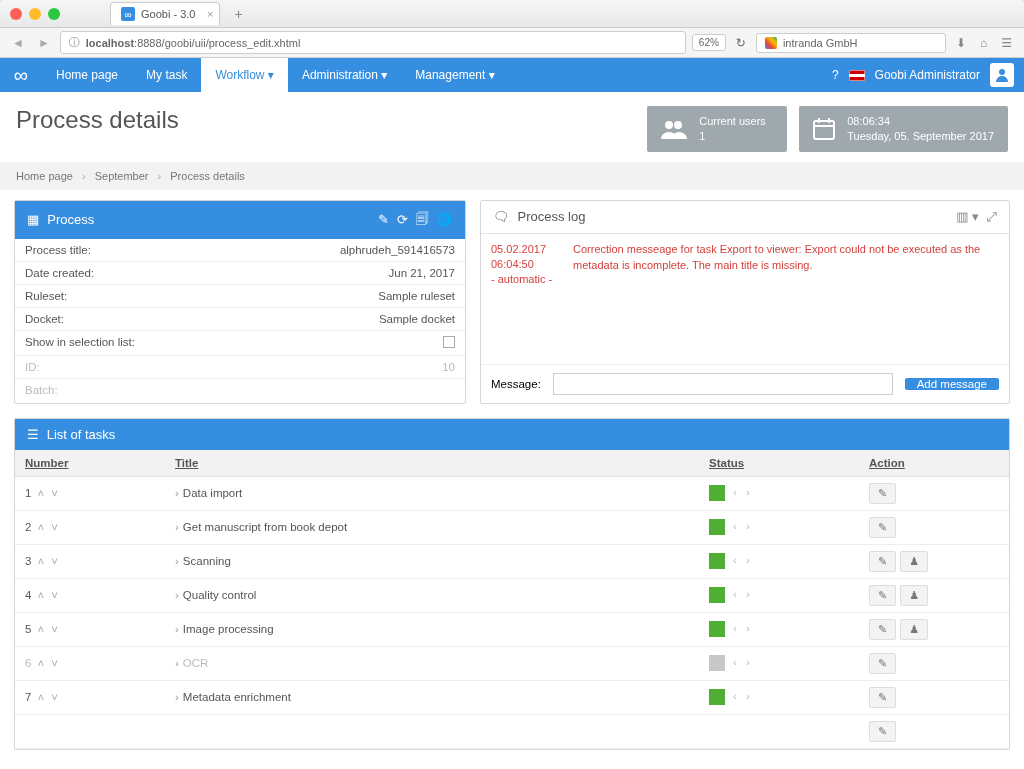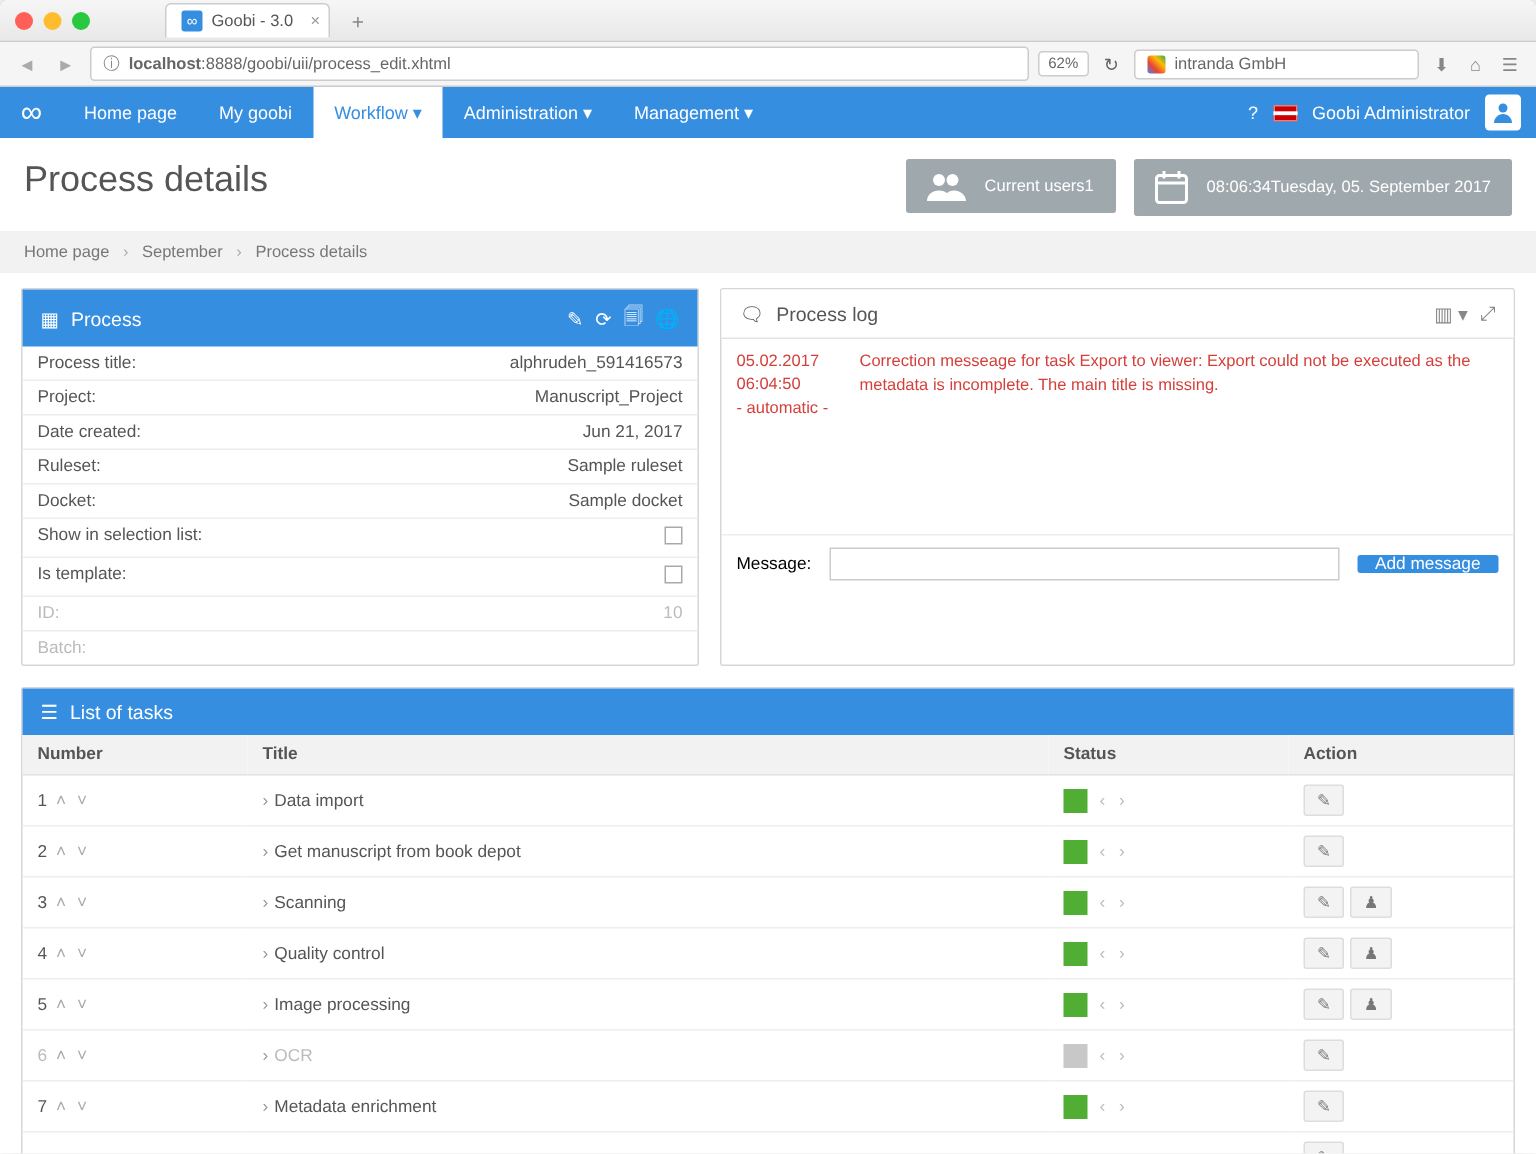--- a/index.html
+++ b/index.html
@@ -30,21 +30,21 @@
 .nav-item.active { background: #fff; color: #368ee0; }
 .nav-spacer { flex: 1; }
 .nav-right { display: flex; align-items: center; gap: 10px; padding-right: 10px; }
 .flag { width: 16px; height: 11px; background: linear-gradient(#c00 0 33%, #fff 33% 66%, #c00 66%); border: 1px solid rgba(255,255,255,0.5); }
 .user-box { width: 24px; height: 24px; background: #fff; border-radius: 3px; display: flex; align-items: center; justify-content: center; }
 
 .page-header { padding: 14px 16px 10px; display: flex; align-items: flex-start; gap: 12px; }
 .page-title { font-size: 24px; color: #555; font-weight: 400; flex: 1; }
 .info-card { background: #9fa8ad; color: #fff; border-radius: 2px; padding: 8px 14px; display: flex; align-items: center; gap: 12px; font-size: 11px; min-width: 140px; }
 .info-card .ic-icon { font-size: 22px; }
-.info-card .ic-text { display: flex; flex-direction: row; line-height: 1.35; }
+.info-card .ic-text { display: flex; flex-direction: column; line-height: 1.35; }
 
 .breadcrumb { background: #f2f2f2; padding: 8px 16px; font-size: 11px; color: #777; }
 .breadcrumb a { color: #777; text-decoration: none; }
 .breadcrumb .sep { margin: 0 6px; color: #aaa; }
 
 .content { padding: 10px 14px; }
 .row2 { display: flex; gap: 14px; }
 .panel { border: 1px solid #d6d6d6; border-radius: 2px; background: #fff; margin-bottom: 14px; }
 .panel-head { background: #368ee0; color: #fff; padding: 8px 12px; display: flex; align-items: center; gap: 8px; font-size: 13px; }
 .panel-head.white { background: #fff; color: #555; border-bottom: 1px solid #e3e3e3; }
@@ -62,21 +62,21 @@
 
 .log-body { padding: 8px 10px; min-height: 130px; font-size: 11px; }
 .log-entry { display: flex; gap: 12px; color: #d43f3a; }
 .log-meta { width: 70px; line-height: 1.4; }
 .log-msg { flex: 1; line-height: 1.45; }
 .msg-row { border-top: 1px solid #eee; padding: 8px 10px; display: flex; align-items: center; gap: 12px; font-size: 11.5px; }
 .msg-row input { flex: 1; border: 1px solid #ccc; padding: 4px 6px; font-size: 11px; }
 .btn-blue { background: #368ee0; color: #fff; border: none; padding: 0 12px; font-size: 11.5px; cursor: pointer; border-radius: 2px; }
 
 .task-table { width: 100%; border-collapse: collapse; font-size: 11.5px; }
-.task-table th { background: #f2f2f2; text-align: left; padding: 7px 10px; color: #555; font-weight: 600; border-bottom: 1px solid #e3e3e3; }
+.task-table th { background: #f2f2f2; text-align: left; padding: 7px 10px; color: #555; font-weight: 600; border-bottom: 1px solid #e3e3e3; text-decoration: underline; }
 .task-table td { padding: 6px 10px; border-bottom: 1px solid #eee; color: #555; }
 .col-num { width: 150px; }
 .col-status { width: 160px; }
 .col-action { width: 150px; }
 .updown { color: #aaa; margin-left: 6px; letter-spacing: 2px; }
 .caret-r { color: #999; margin-right: 4px; }
 .status-sq { width: 16px; height: 16px; display: inline-block; vertical-align: middle; }
 .st-green { background: #4fae33; }
 .st-grey { background: #c8c8c8; }
 .st-nav { color: #bbb; margin-left: 8px; letter-spacing: 3px; }
@@ -123,21 +123,21 @@
     <span class="toolbar-ico">⌂</span>
     <span class="toolbar-ico">☰</span>
   </div>
 
   <div class="app-nav">
     <div class="logo">∞</div>
     <div class="nav-item">
         <span>Home page</span>
       </div>
     <div class="nav-item">
-        <span>My goobi</span>
+        <span>My task</span>
       </div>
     <div class="nav-item active"><span>Workflow</span>&nbsp;▾</div>
     <div class="nav-item"><span>Administration</span>&nbsp;▾</div>
     <div class="nav-item"><span>Management</span>&nbsp;▾</div>
     <div class="nav-spacer"></div>
     <div class="nav-right">
       <span>?</span>
       <span class="flag"></span>
       <span>Goobi Administrator</span>
       <span class="user-box">
@@ -197,41 +197,33 @@
           <span class="ph-act">✎</span>
           <span class="ph-act">⟳</span>
           <span class="ph-act">🗐</span>
           <span class="ph-act">🌐</span>
         </div>
         <div class="kv-row">
             <div class="kv-key">Process title:</div>
             <div class="kv-val">alphrudeh_591416573</div>
           </div>
         <div class="kv-row">
-            <div class="kv-key">Project:</div>
-            <div class="kv-val">Manuscript_Project</div>
-          </div>
-        <div class="kv-row">
             <div class="kv-key">Date created:</div>
             <div class="kv-val">Jun 21, 2017</div>
           </div>
         <div class="kv-row">
             <div class="kv-key">Ruleset:</div>
             <div class="kv-val">Sample ruleset</div>
           </div>
         <div class="kv-row">
             <div class="kv-key">Docket:</div>
             <div class="kv-val">Sample docket</div>
           </div>
         <div class="kv-row">
             <div class="kv-key">Show in selection list:</div>
-            <div class="kv-val"><span class="cb"></span></div>
-          </div>
-        <div class="kv-row">
-            <div class="kv-key">Is template:</div>
             <div class="kv-val"><span class="cb"></span></div>
           </div>
         <div class="kv-row muted">
             <div class="kv-key">ID:</div>
             <div class="kv-val">10</div>
           </div>
         <div class="kv-row muted">
             <div class="kv-key">Batch:</div>
             <div class="kv-val"></div>
           </div>

